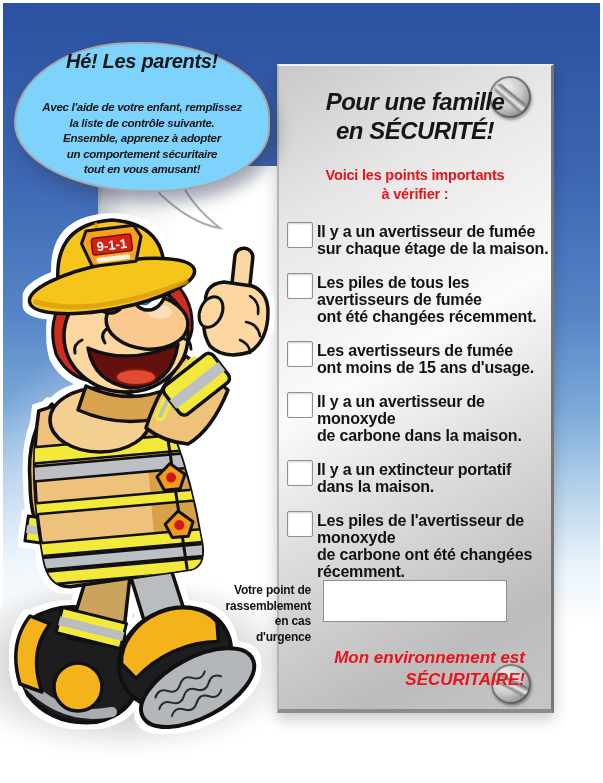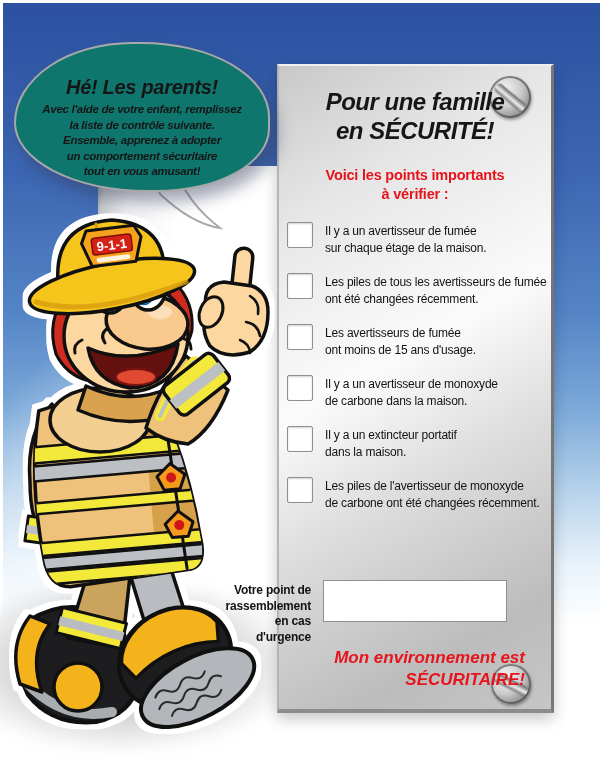--- a/index.html
+++ b/index.html
@@ -32,21 +32,21 @@
   .panel-title{position:absolute;top:22px;left:0;width:100%;margin:0;text-align:center;
       font-size:24px;font-weight:bold;font-style:italic;line-height:1.2;color:#161616;
       letter-spacing:-.5px;white-space:pre-line;}
   .panel-subtitle{position:absolute;top:100px;left:0;width:100%;text-align:center;
       font-size:14.5px;font-weight:bold;line-height:1.3;color:#e8131b;
       letter-spacing:-.2px;white-space:pre-line;}
   .checklist{position:absolute;top:156px;left:8px;right:2px;}
   .check-item{display:flex;align-items:flex-start;margin-bottom:16px;}
   .checkbox{width:26px;height:26px;flex:0 0 26px;background:#fff;border:1.5px solid #8f8f8f;
       border-radius:2px;box-sizing:border-box;box-shadow:inset 0 1px 2px rgba(0,0,0,.18);}
-  .check-text{margin-left:12px;font-size:12px;font-weight:normal;line-height:17px;
+  .check-text{margin-left:4px;font-size:16px;font-weight:bold;line-height:17px;
       letter-spacing:-.2px;color:#121212;white-space:pre-line;padding-top:1px;}
   .meeting{position:absolute;left:-58px;top:514px;display:flex;align-items:flex-start;}
   .meeting-label{width:90px;text-align:right;font-size:12px;font-weight:bold;line-height:15.5px;
       color:#121212;white-space:pre-line;padding-top:3px;letter-spacing:-.2px;}
   .meeting-box{margin-left:12px;width:184px;height:42px;background:#fff;border:1.5px solid #8f8f8f;
       box-sizing:border-box;font-size:14px;font-weight:bold;padding:2px 6px;}
   .panel-footer{position:absolute;top:581px;left:0;width:100%;box-sizing:border-box;padding-right:26px;
       text-align:right;font-size:17px;font-weight:bold;font-style:italic;line-height:1.3;
       color:#e8131b;white-space:pre-line;}
 
@@ -58,25 +58,25 @@
       margin:-4.5px 0 0 -18px;border-radius:4px;
       background:linear-gradient(to bottom,#6a6a6a,#ececec 55%,#7c7c7c);
       box-shadow:0 0 2px rgba(0,0,0,.5);}
   .screw-top{left:210px;top:10px;width:42px;height:42px;}
   .screw-top::after{transform:rotate(40deg);}
   .screw-bottom{left:212px;top:598px;width:40px;height:40px;}
   .screw-bottom::after{transform:rotate(27deg);}
 
   
   .bubble{position:absolute;left:14px;top:42px;width:256px;height:150px;box-sizing:border-box;
-      background:#0f766e;border:2px solid #a8a8a8;
+      background:#7dd3fc;border:2px solid #a8a8a8;
       border-radius:48% 52% 46% 54% / 56% 52% 44% 48%;
       box-shadow:6px 10px 16px rgba(50,60,90,.45);
-      display:flex;flex-direction:column;justify-content:flex-end;align-items:center;
-      text-align:center;padding:6px 12px 10px;}
+      display:flex;flex-direction:column;justify-content:flex-start;align-items:center;
+      text-align:center;padding:6px 12px 10px;gap:24px;}
   .bubble-title{font-size:20px;font-weight:bold;font-style:italic;color:#151515;
       letter-spacing:-.3px;margin-bottom:3px;}
   .bubble-body{font-size:11.5px;font-weight:bold;font-style:italic;color:#151515;
       line-height:1.35;letter-spacing:-.3px;white-space:pre-line;}
   .tail{position:absolute;left:146px;top:166px;}
   .char{position:absolute;left:0;top:190px;}
 </style>
 </head>
 <body>
 

